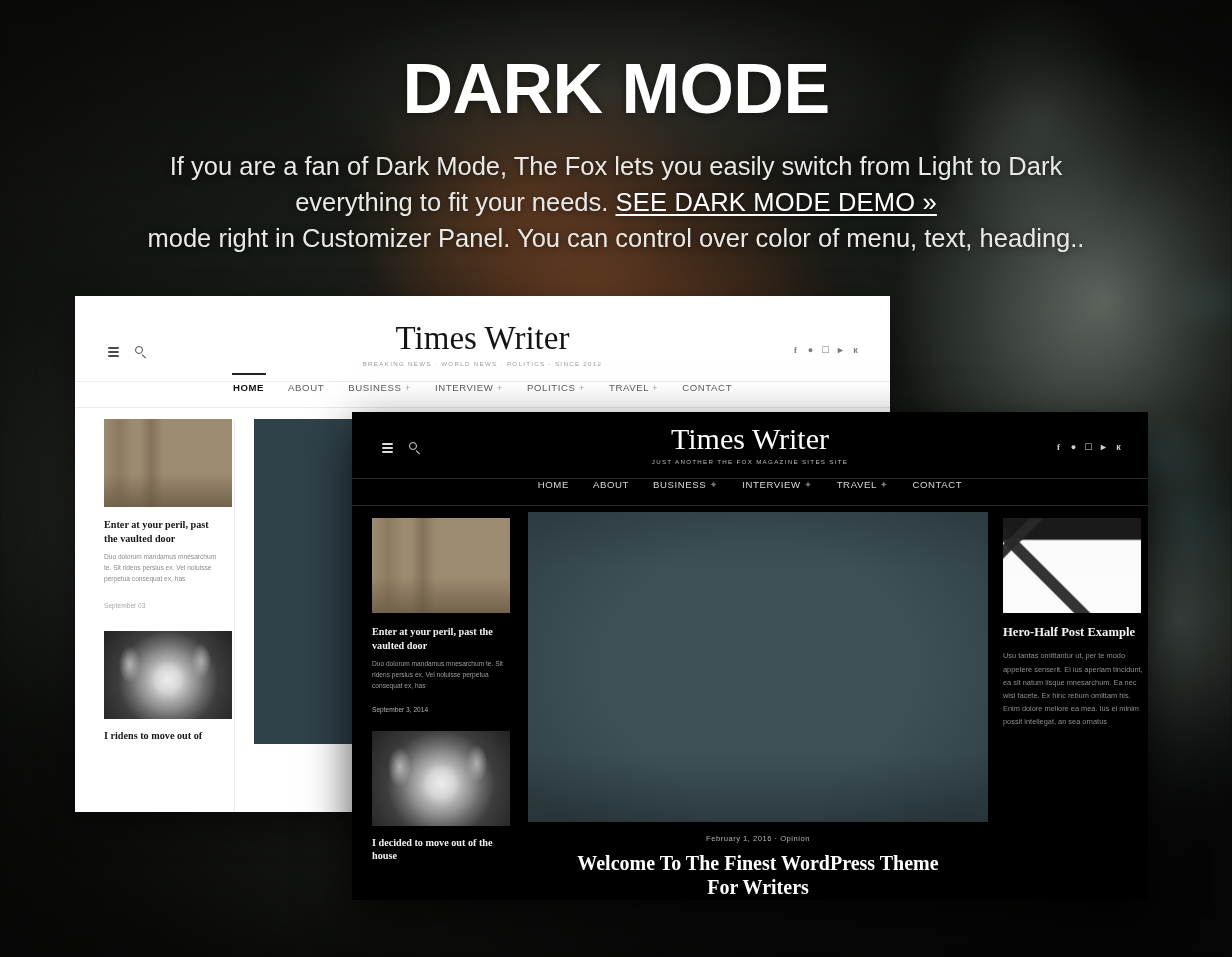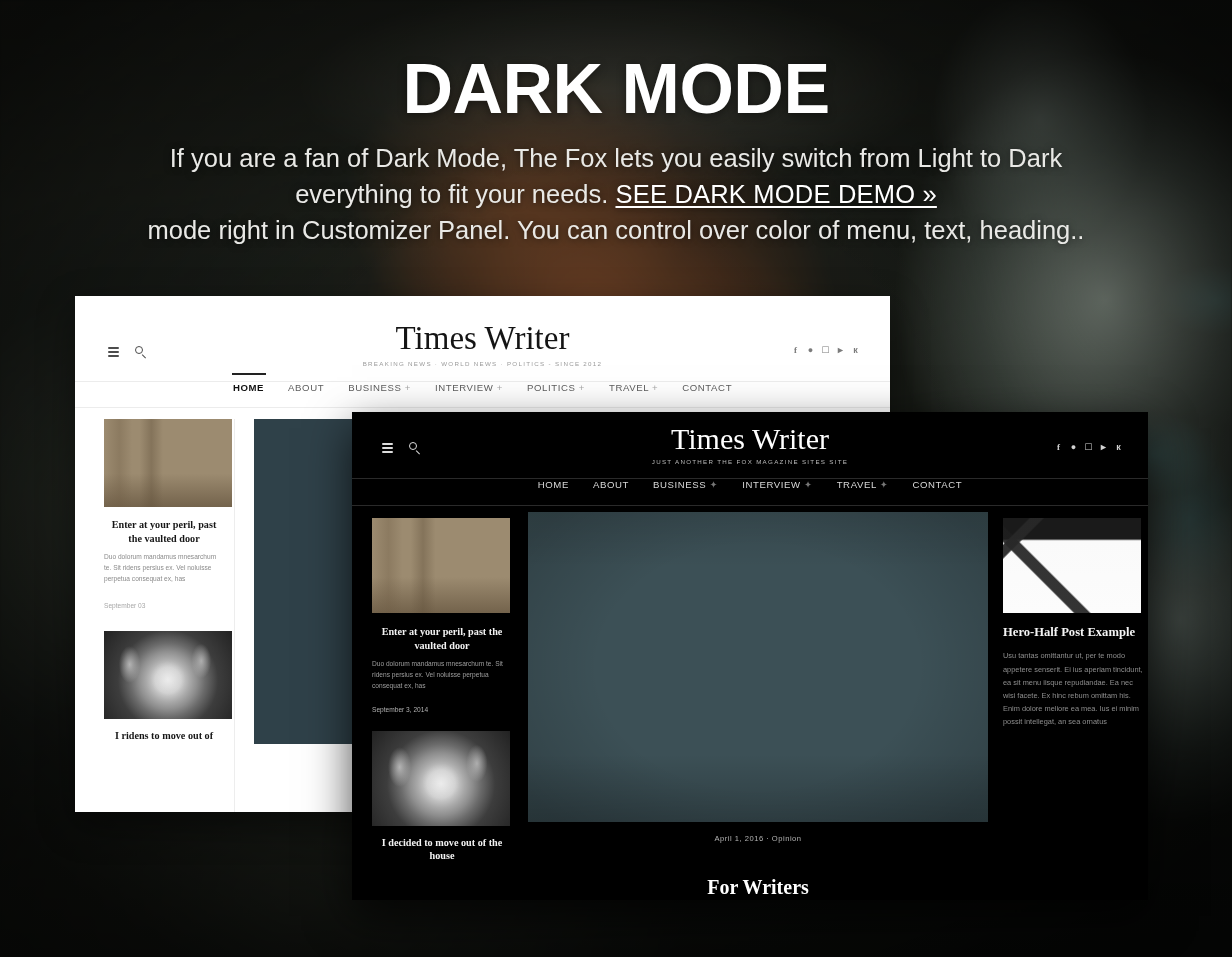--- a/index.html
+++ b/index.html
@@ -48,21 +48,21 @@
     position:absolute; top:54px; left:0; width:1232px;
     text-align:center; z-index:5;
   }
   .headline {
     color:#ffffff;
     font-size:70px; font-weight:bold; letter-spacing:-0.5px;
     line-height:1.0;
     text-shadow:0 2px 10px rgba(0,0,0,0.45);
   }
   .subcopy {
-    margin-top:16px;
+    margin-top:24px;
     color:#e9e9e6;
     font-size:25.5px; font-weight:400; line-height:1.42;
     width:960px; margin-left:auto; margin-right:auto;
     text-shadow:0 1px 7px rgba(0,0,0,0.55);
   }
   .demo-link {
     color:#ffffff; text-decoration:underline;
     text-underline-offset:3px;
     letter-spacing:0.2px;
     cursor:pointer;
@@ -79,21 +79,21 @@
   .brand-tag { letter-spacing:1.3px; }
 
   .navrow { display:flex; justify-content:center; align-items:flex-start; }
   .navitem { white-space:nowrap; letter-spacing:0.6px; cursor:pointer; }
   .navitem .caret { opacity:0.55; }
 
   .social { display:flex; align-items:center; }
   .social span { display:inline-block; text-align:center; cursor:pointer; }
 
   .thumb { display:block; }
-  .art-title { font-family:"Liberation Serif", serif; font-weight:bold;text-align:center; }
+  .art-title { font-family:"Liberation Serif", serif; font-weight:bold; }
   .art-ex { line-height:1.65; }
 
   
   #light-window {
     left:75px; top:296px; width:815px; height:516px;
     background:#ffffff;
     box-shadow:0 12px 34px rgba(0,0,0,0.45);
     z-index:6;
   }
   #light-window .topbar {
@@ -379,29 +379,29 @@
         <div class="ph ph-soldier thumb" style="width:138px;height:95px;"></div>
         <div class="art-title" style="margin-top:12px;">Enter at your peril, past the vaulted door</div>
         <div class="art-ex">Duo dolorum mandamus mnesarchum te. Sit ridens persius ex. Vel noluisse perpetua consequat ex, has</div>
         <div class="art-date">September 3, 2014</div>
         <div class="ph ph-pottery thumb" style="width:138px;height:95px;margin-top:18px;"></div>
         <div class="art-title" style="margin-top:10px;">I decided to move out of the house</div>
       </div>
 
       <div class="dw-hero">
         <div class="ph ph-portrait dw-hero-img"></div>
-        <div class="dw-hero-meta">April 1, 2016  ·  Opinion</div>
+        <div class="dw-hero-meta">February 1, 2016  ·  Opinion</div>
         <div class="dw-hero-title">
-          <br>
+          <span>Welcome To The Finest WordPress Theme</span><br>
           <span>For Writers</span>
         </div>
       </div>
 
       <div class="dw-col-right">
         <div class="ph ph-mountain thumb" style="width:138px;height:95px;"></div>
         <div class="side-title" style="margin-top:12px;">Hero-Half Post Example</div>
-        <div class="side-ex">Usu tantas omittantur ut, per te modo appetere senserit. Ei ius aperiam tincidunt, ea sit menu iisque repudiandae. Ea nec wisi facete. Ex hinc rebum omittam his. Enim dolore meliore ea mea. Ius ei minim possit intellegat, an sea ornatus</div>
+        <div class="side-ex">Usu tantas omittantur ut, per te modo appetere senserit. Ei ius aperiam tincidunt, ea sit natum iisque mnesarchum. Ea nec wisi facete. Ex hinc rebum omittam his. Enim dolore meliore ea mea. Ius ei minim possit intellegat, an sea ornatus</div>
       </div>
 
     </div>
   </div>
 
 </div>
 
 </body></html>

